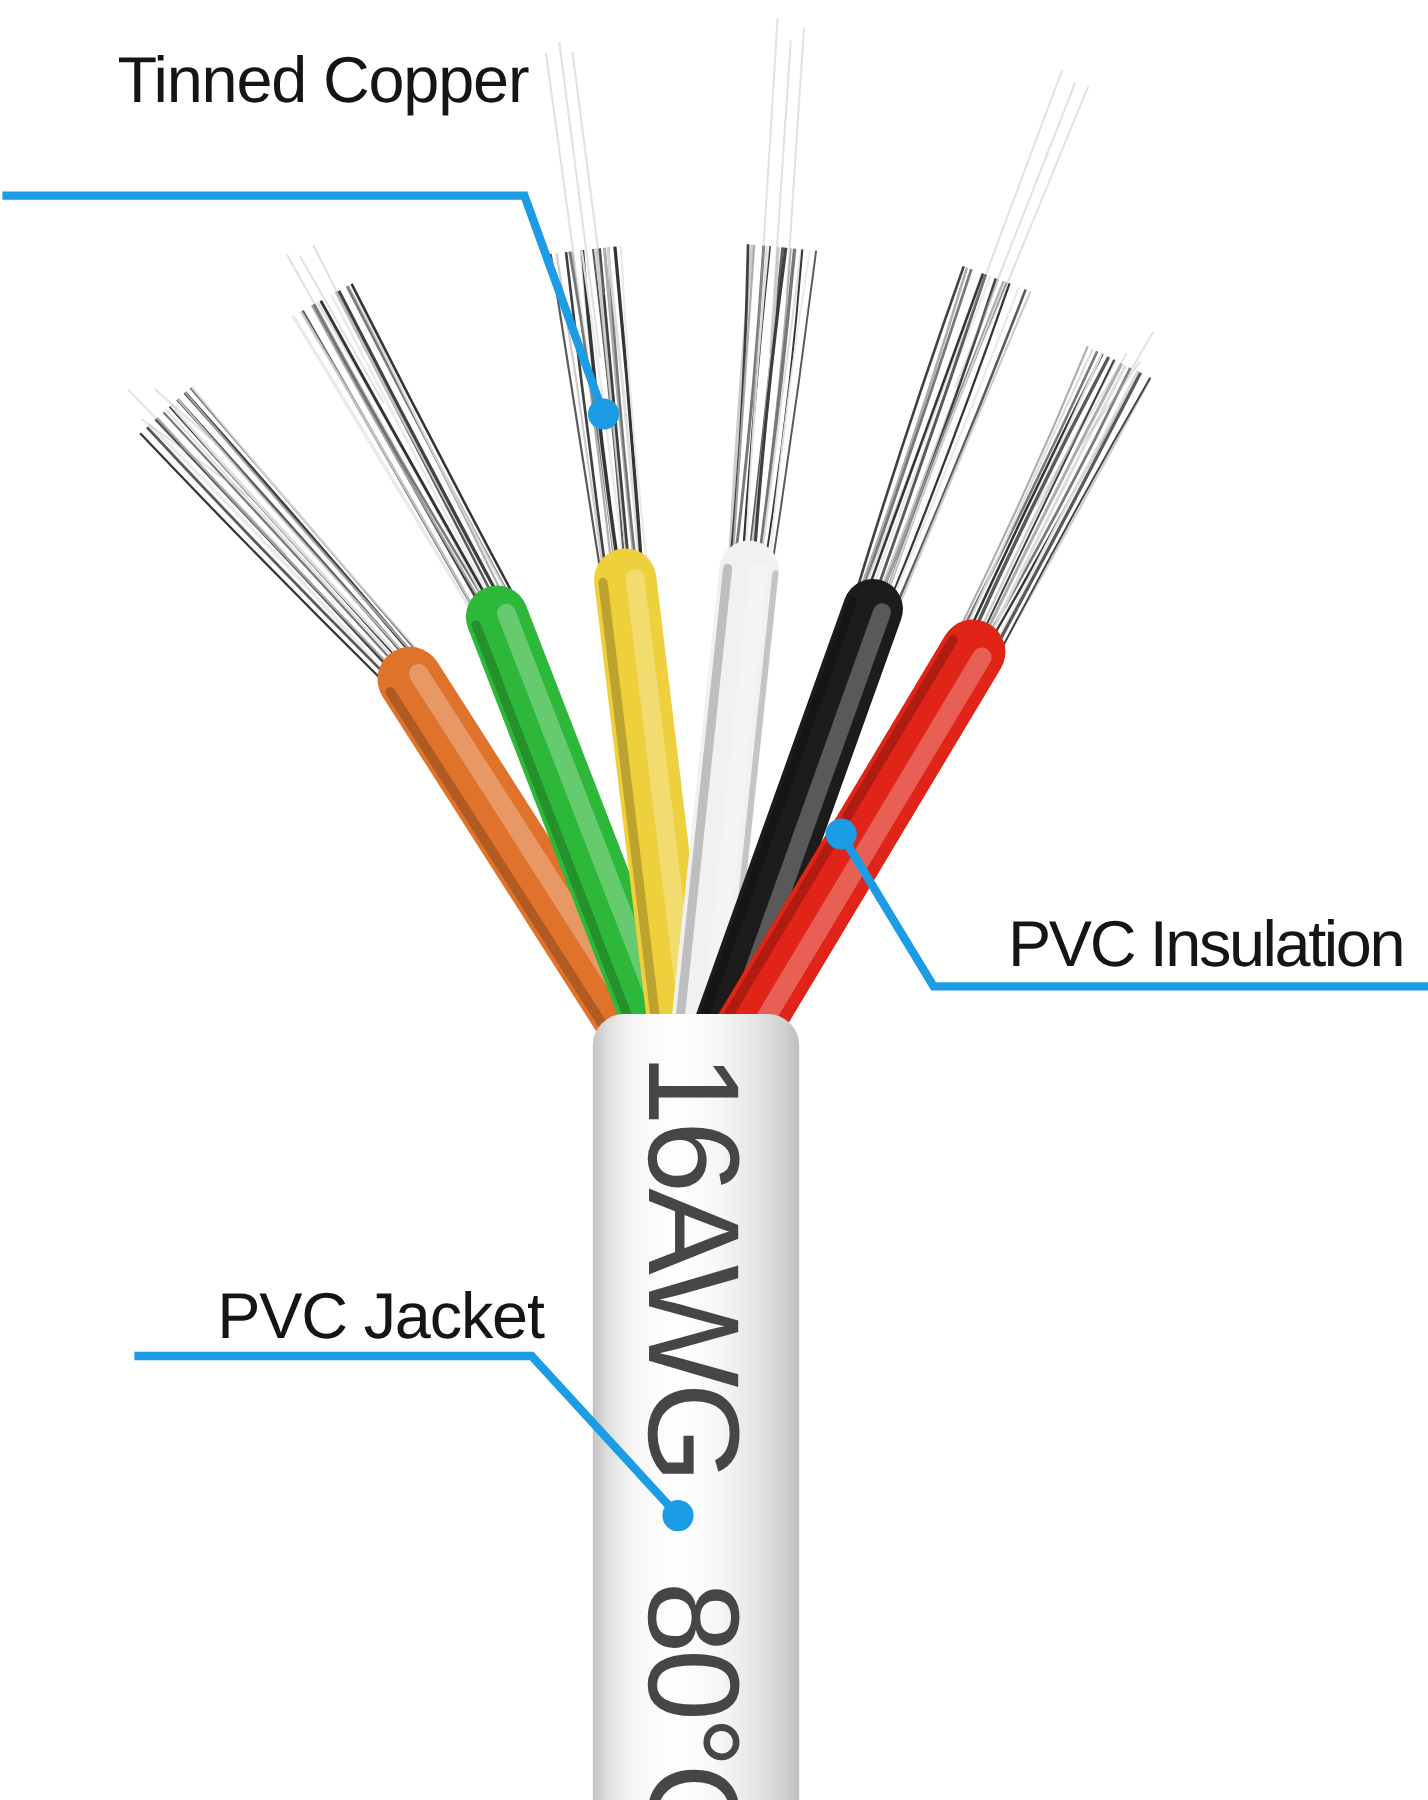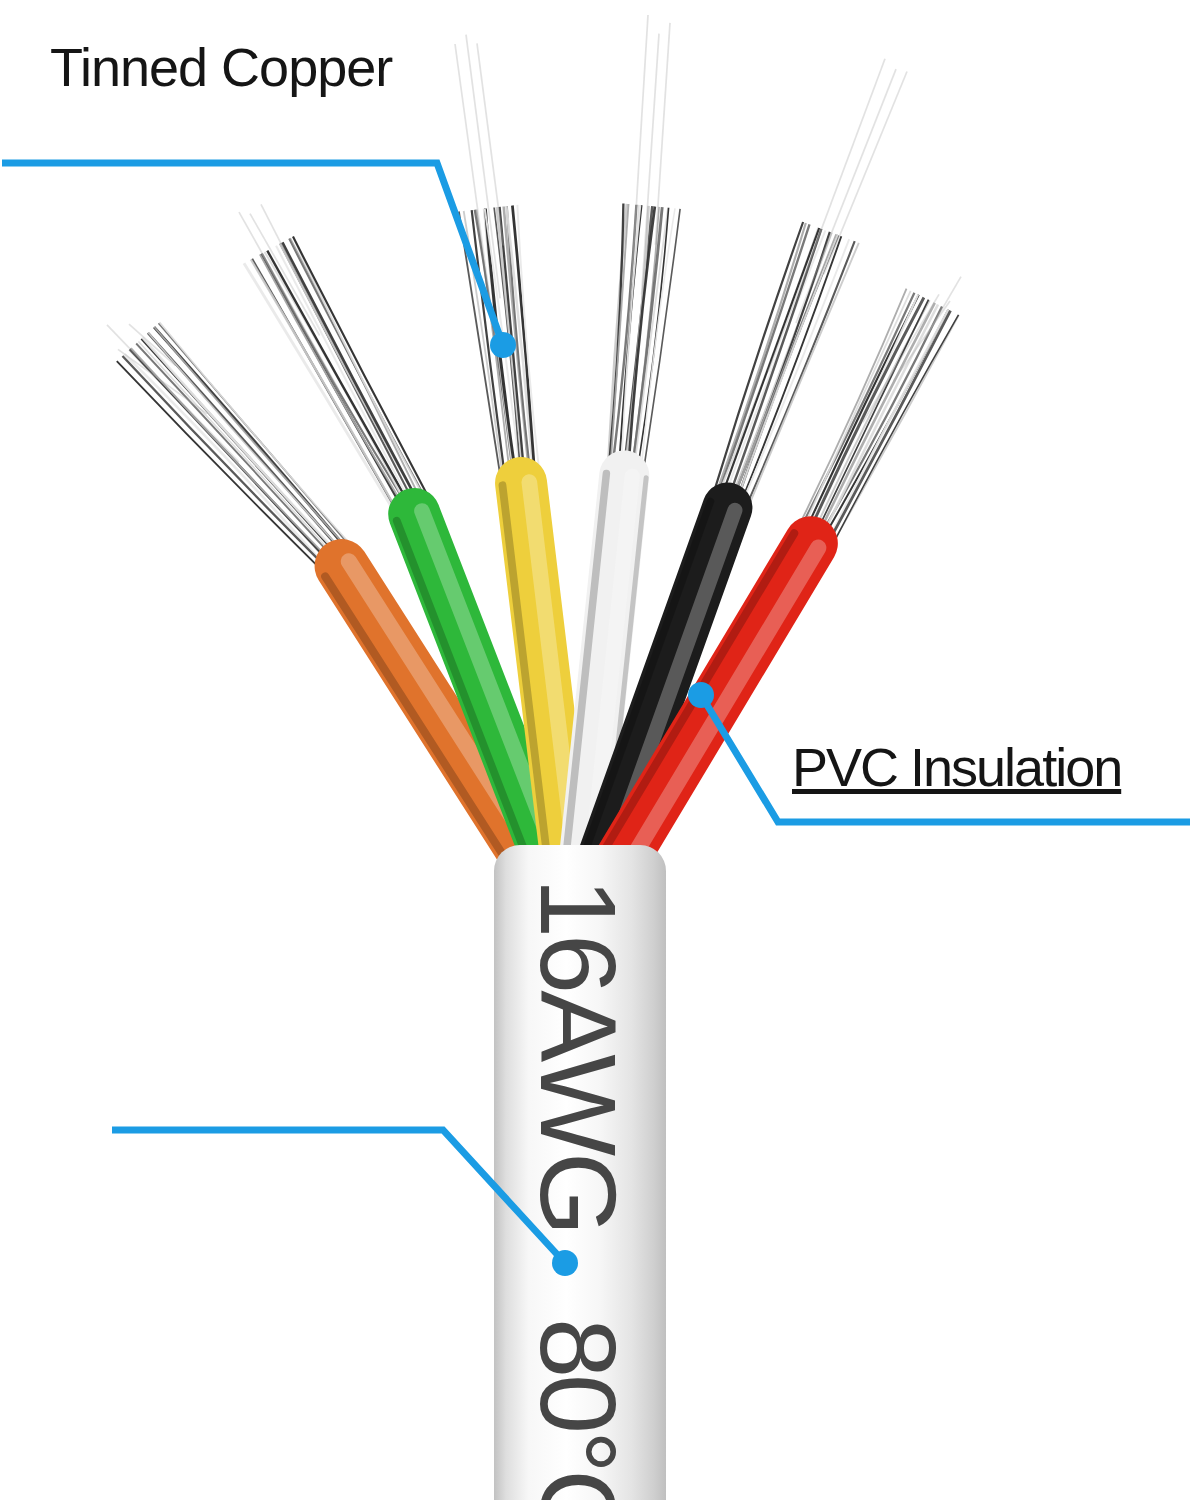--- a/index.html
+++ b/index.html
@@ -11,20 +11,21 @@
     font-family:"Liberation Sans", sans-serif;
   }
   #scene{position:absolute;left:0;top:0;}
   .callout-label{
     position:absolute;
     color:#151515;
     font-size:54px;
     line-height:62px;
     letter-spacing:-1px;
     white-space:nowrap;
+    margin-left:48px;
   }
   .callout-label span{display:block;}
 </style>
 </head>
 <body>
 
 <div id="stage">
 
   <svg id="scene" width="1190" height="1500" viewBox="0 0 1190 1500">
       <defs>
@@ -200,16 +201,17 @@
       <g>
         <polyline points="112,1130 443,1130 565,1263" fill="none" stroke="#1b9ce4" stroke-width="7" stroke-linejoin="miter"></polyline>
         <circle cx="565" cy="1263" r="13" fill="#1b9ce4"></circle>
       </g>
     </svg>
 
   <div class="callout-label" style="left:50px;top:36px;">
     <span>Tinned Copper</span>
   </div>
 
-  <div class="callout-label" style="left:792px;top:736px;letter-spacing:-2px;text-decoration:underline;">PVC Insulation</div>
-
+  <div class="callout-label" style="left:792px;top:756px;letter-spacing:-2px;">PVC Insulation</div>
+
+  <div class="callout-label" style="left:133px;top:1066px;">PVC Jacket</div>
 
 </div>
 
 </body></html>

